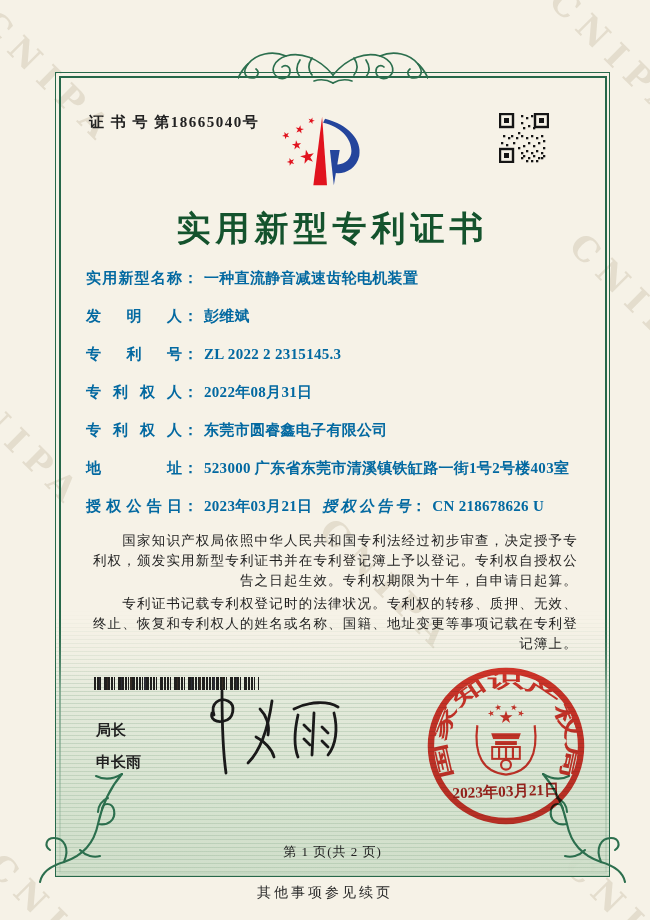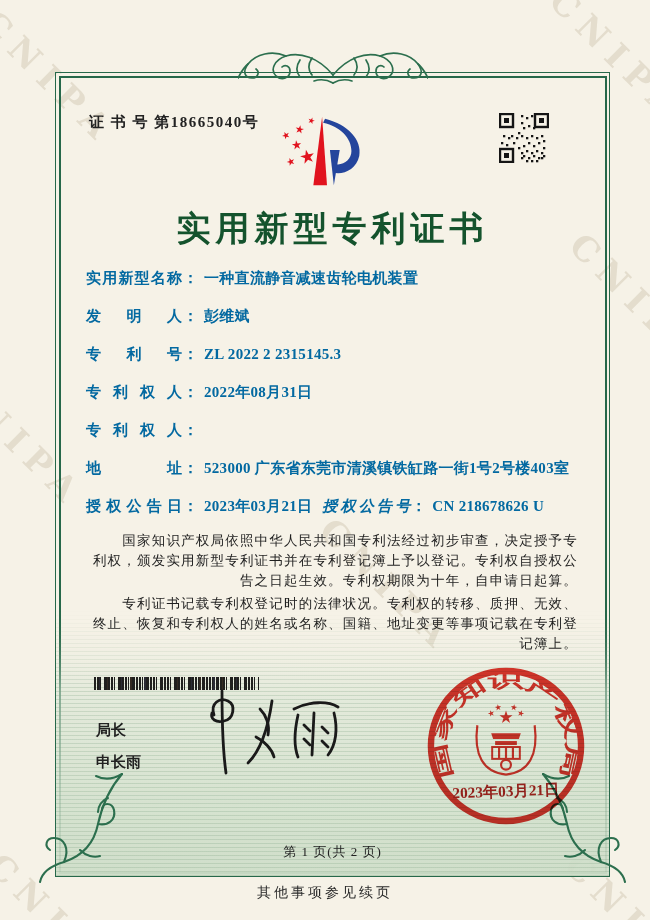--- a/index.html
+++ b/index.html
@@ -240,20 +240,21 @@
       <span class="f-value">ZL 2022 2 2315145.3</span>
     </div>
     <div class="f-row">
       <span class="f-label">专利权人</span>
         <span class="f-colon">：</span>
       <span class="f-value">2022年08月31日</span>
     </div>
     <div class="f-row">
       <span class="f-label">专利权人</span>
         <span class="f-colon">：</span>
+      <span class="f-value">东莞市圆睿鑫电子有限公司</span>
     </div>
     <div class="f-row">
       <span class="f-label">地址</span>
         <span class="f-colon">：</span>
       <span class="f-value">523000 广东省东莞市清溪镇铁缸路一街1号2号楼403室</span>
     </div>
     <div class="f-row">
       <span class="f-label">授权公告日</span>
         <span class="f-colon">：</span>
       <span class="f-value">2023年03月21日</span>

